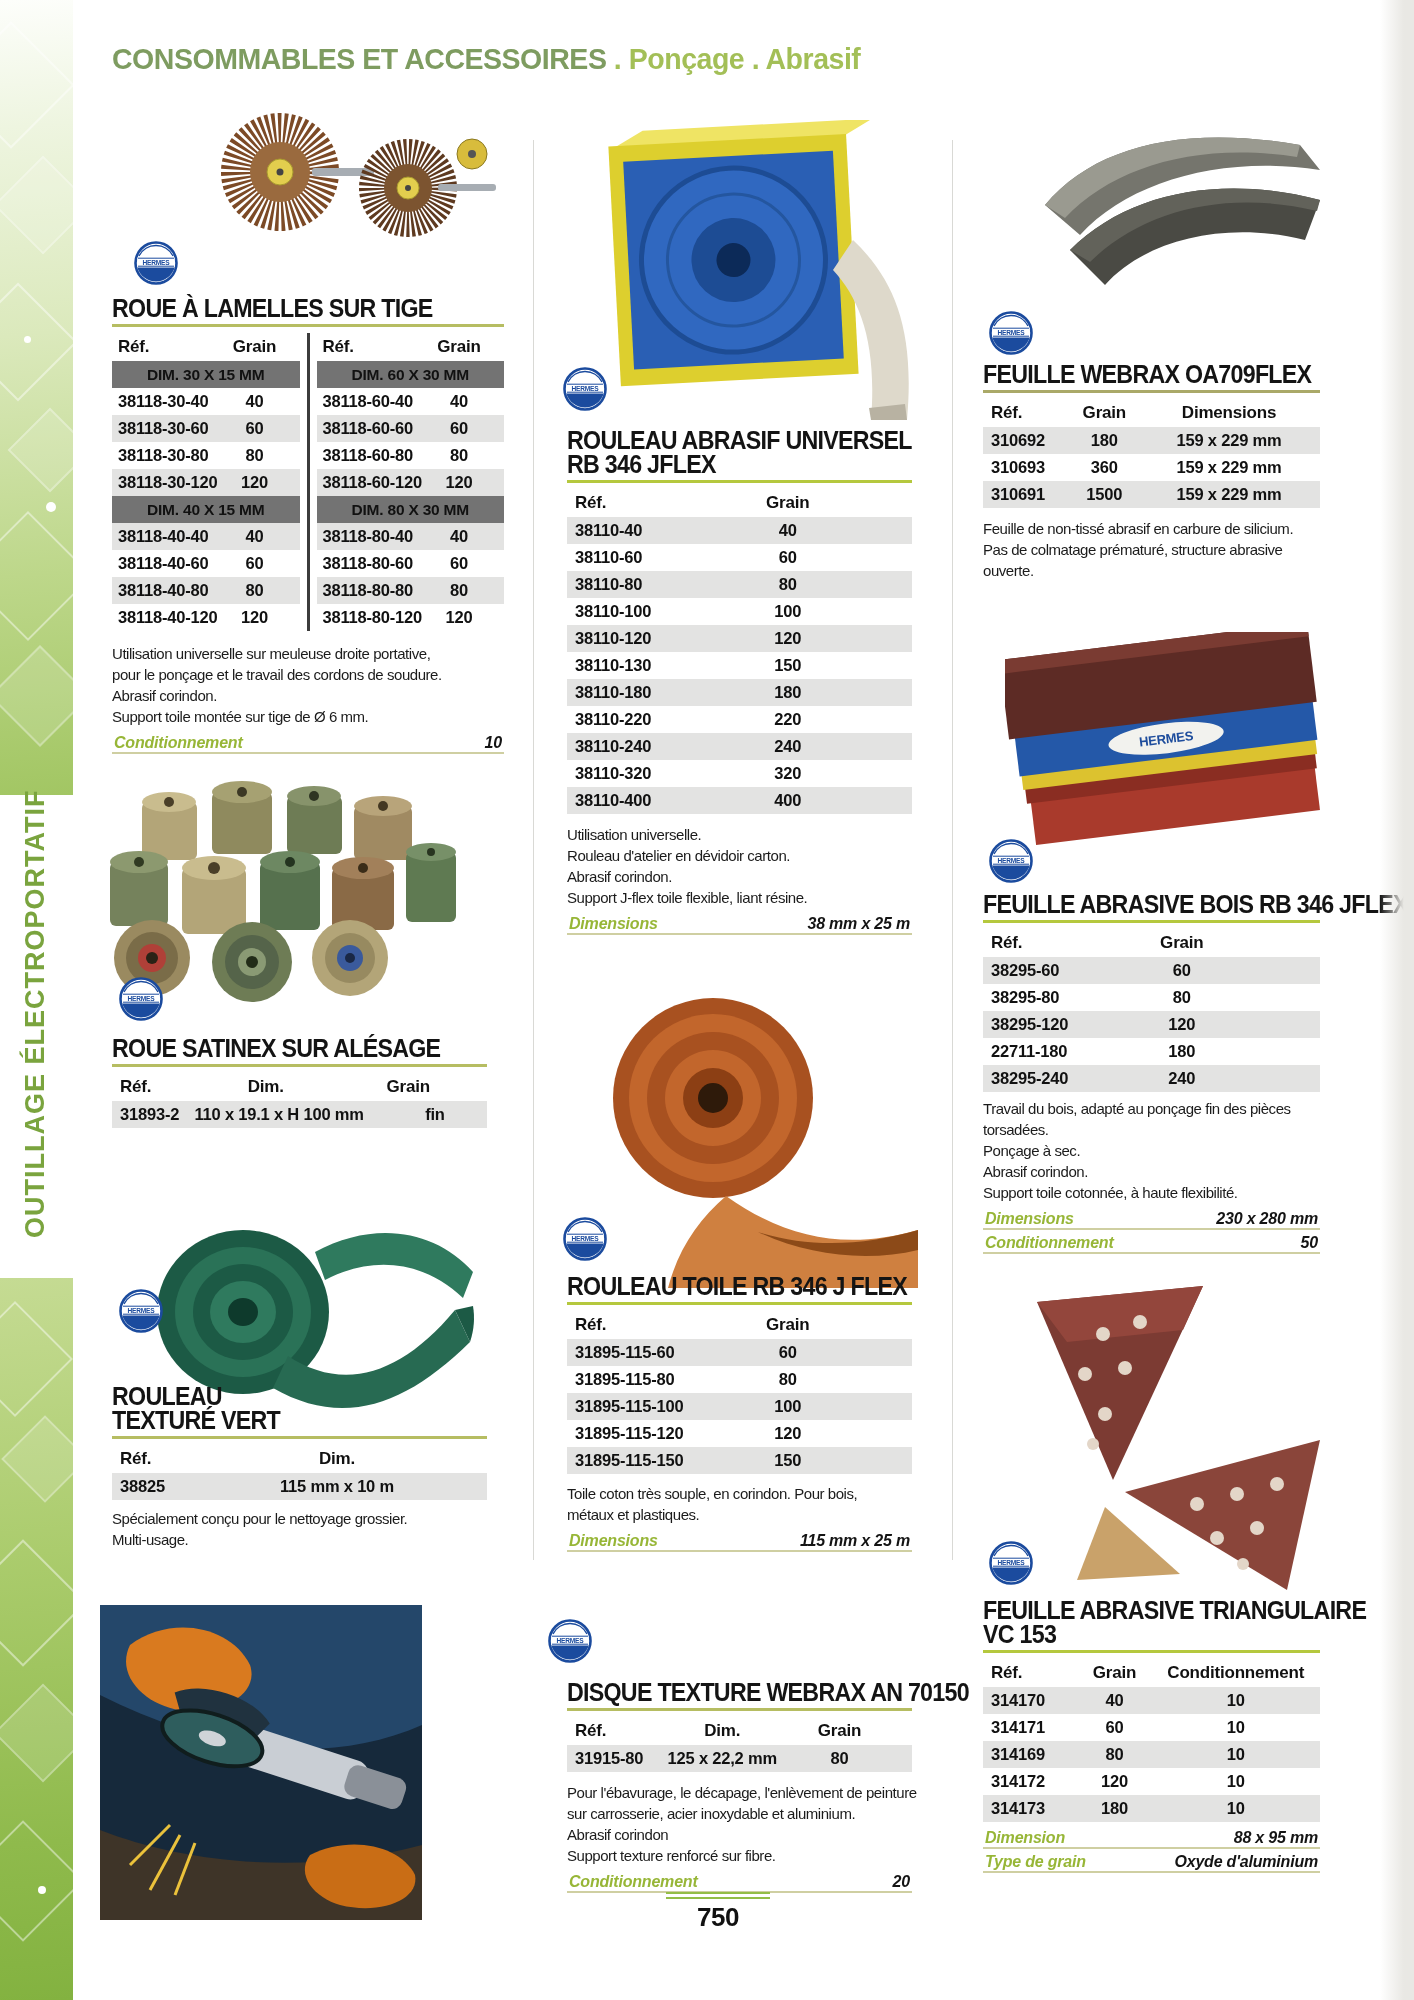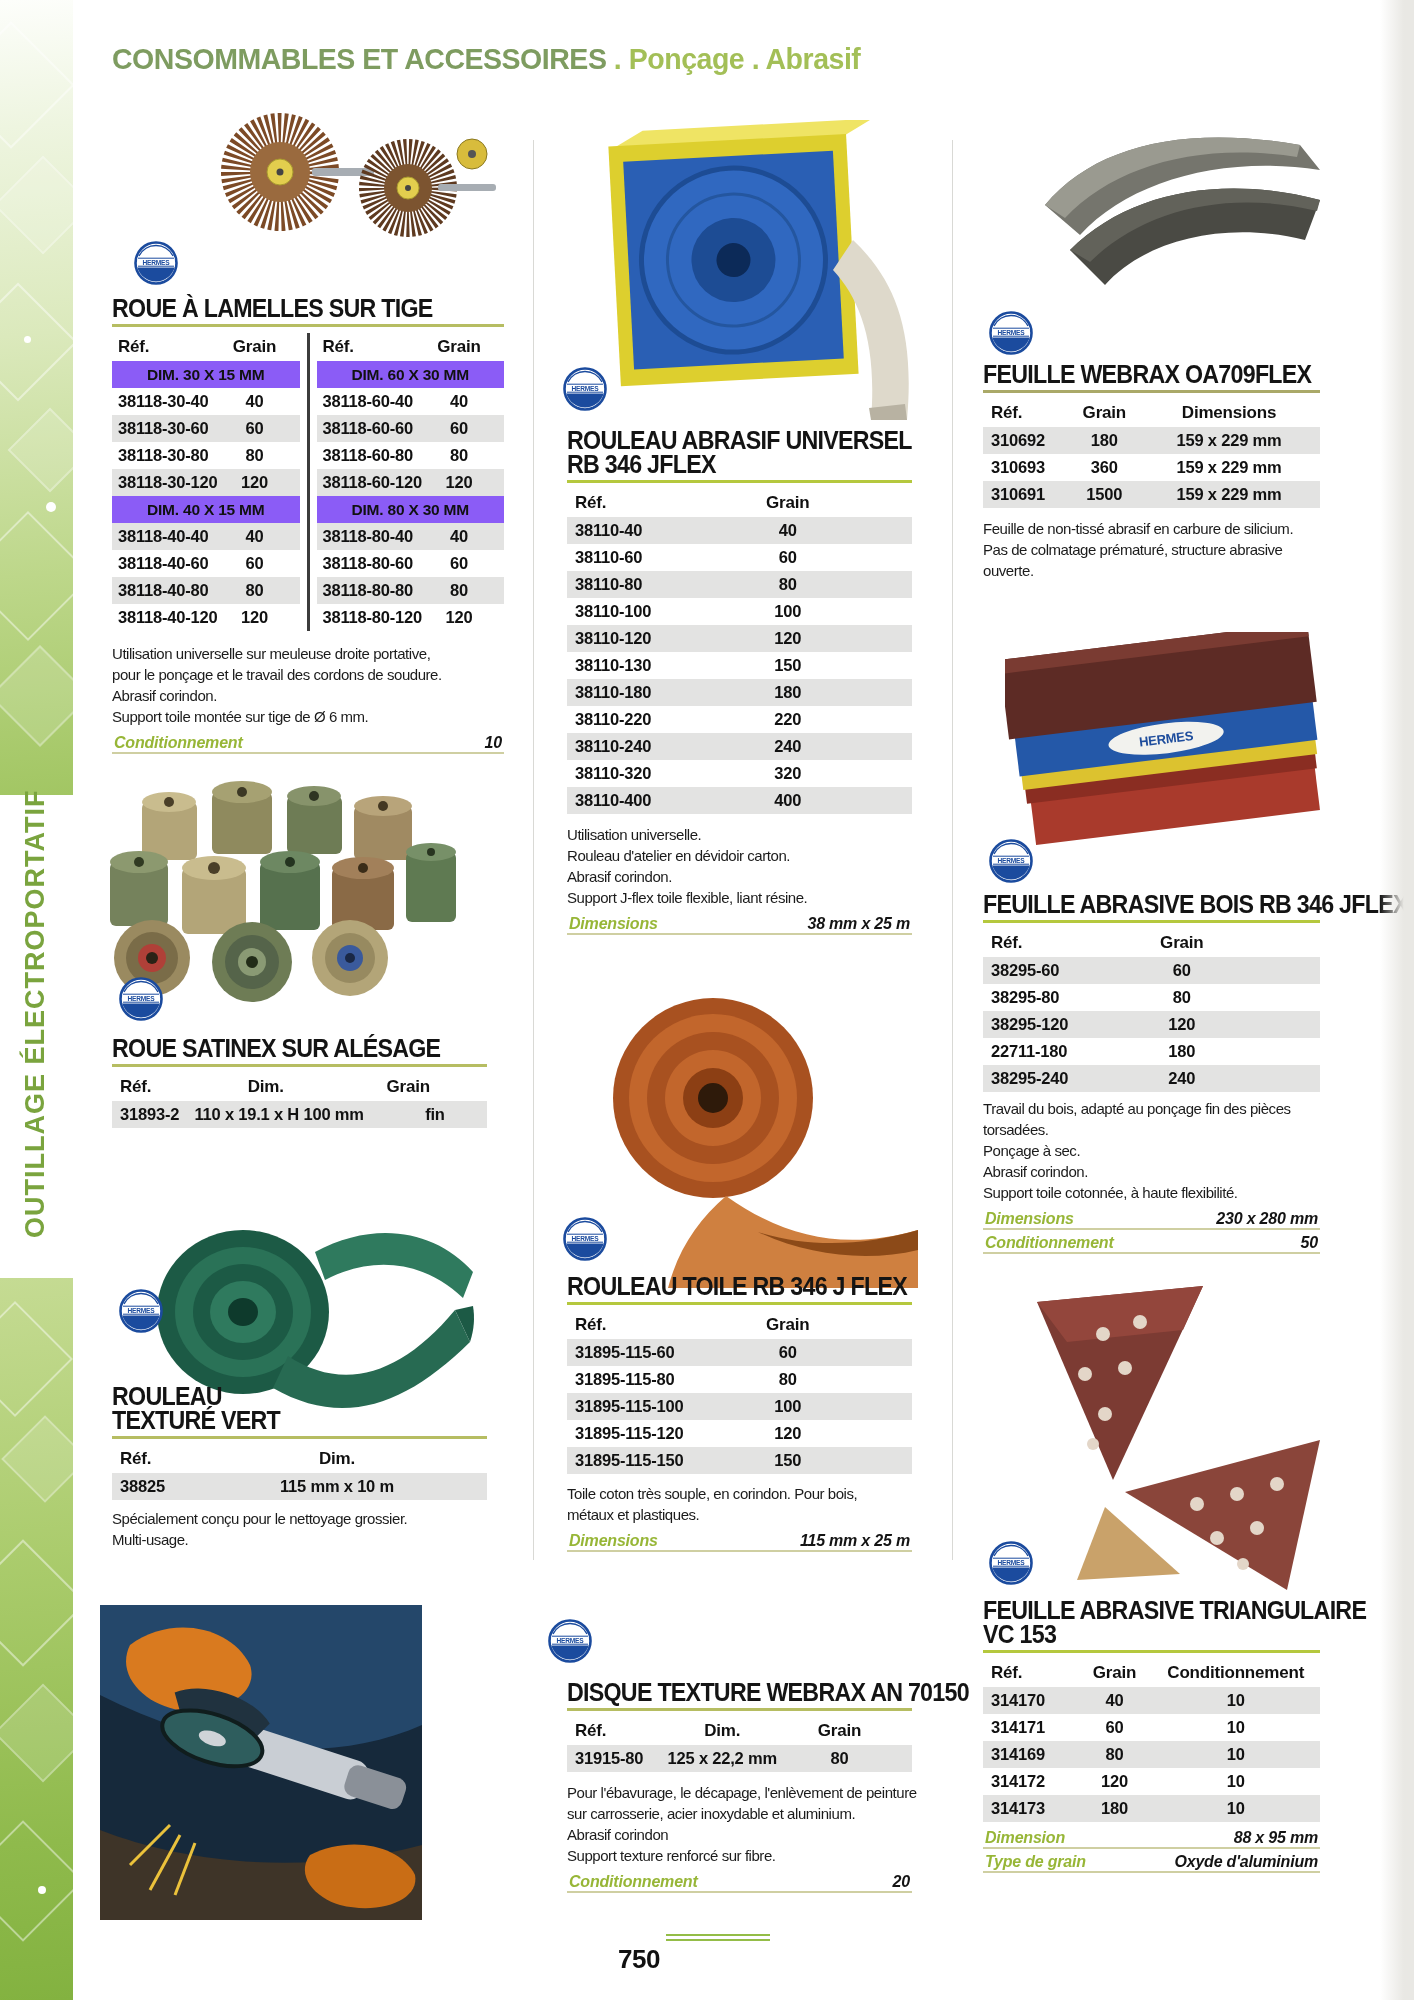--- a/index.html
+++ b/index.html
@@ -18,21 +18,21 @@
 .pgtitle{position:absolute;left:112px;top:42px;font-size:30px;font-weight:bold;white-space:nowrap;transform:scaleX(.95);transform-origin:0 0;letter-spacing:-0.5px}
 .pgtitle .main{color:#7e9c60}
 .pgtitle .subt{color:#a3bf57}
 
 .card{position:absolute}
 .sec-title{font-size:25px;line-height:24px;font-weight:bold;color:#141414;letter-spacing:-0.8px;transform:scaleX(.93);transform-origin:0 50%;white-space:nowrap}
 .rule{height:3px;background:#b6bd62;margin:4px 0 6px}
 .thead{display:flex;align-items:center;height:28px;font-weight:bold;font-size:17px}
 .trow{display:flex;align-items:center;height:27px;font-weight:bold;font-size:16.5px}
 .rg{background:#e3e3e2}.rw{background:#fff}
-.hrow{background:#8b5cf6;justify-content:center;font-size:15.5px;letter-spacing:-0.2px}
+.hrow{background:#737373;justify-content:center;font-size:15.5px;letter-spacing:-0.2px}
 .cell{white-space:nowrap}
 .desc{margin-top:10px;font-size:15px;line-height:21px;font-weight:normal;letter-spacing:-0.45px;color:#1b1b1b}
 .desc .line{white-space:nowrap}
 .feet{margin-top:3px}
 .frow{display:flex;justify-content:space-between;align-items:flex-end;height:24px;border-bottom:2px solid #cfcfa2;font-size:16px;font-style:italic;font-weight:bold;padding:0 2px}
 .flab{color:#97b637}
 .fval{color:#141414}
 .twocol{display:flex}
 .sub{flex:1 1 0;min-width:0}
 .subdiv{flex:0 0 3px;background:#3c3c3c;margin:0 7px}
@@ -40,21 +40,21 @@
 .t-lam .c0{flex:0 0 58%;padding-left:6px}.t-lam .c1{flex:0 0 36%;text-align:center}
 .t-abrasif .c0{flex:0 0 50%;padding-left:8px}.t-abrasif .c1{flex:0 0 28%;text-align:center}
 .t-satinex .c0{flex:0 0 22%;padding-left:8px}.t-satinex .c1{flex:0 0 38%;text-align:center}.t-satinex .c2{flex:0 0 38%;text-align:center}
 .t-vert .c0{flex:0 0 40%;padding-left:8px}.t-vert .c1{flex:0 0 40%;text-align:center}
 .t-disque .c0{flex:0 0 28%;padding-left:8px}.t-disque .c1{flex:0 0 34%;text-align:center}.t-disque .c2{flex:0 0 34%;text-align:center}
 .t-webrax .c0{flex:0 0 24%;padding-left:8px}.t-webrax .c1{flex:0 0 24%;text-align:center}.t-webrax .c2{flex:0 0 50%;text-align:center}
 .t-bois .c0{flex:0 0 40%;padding-left:8px}.t-bois .c1{flex:0 0 38%;text-align:center}
 .t-tri .c0{flex:0 0 26%;padding-left:8px}.t-tri .c1{flex:0 0 26%;text-align:center}.t-tri .c2{flex:0 0 46%;text-align:center}
 
 .vline{position:absolute;width:1px;background:#d9d9d5}
-.pagefoot{position:absolute;left:618px;top:1934px;width:200px;}
+.pagefoot{position:absolute;left:618px;top:1892px;width:200px;text-align:center}
 .footrule{width:104px;margin:0 auto;height:7px;border-top:2px solid #94bd47;border-bottom:2px solid #94bd47}
 .pagenum{margin-top:3px;font-size:26px;font-weight:bold;letter-spacing:-0.5px}
 .scan{position:absolute;right:0;top:0;width:34px;height:2000px;background:linear-gradient(90deg,rgba(236,235,231,0),#e9e8e4 70%)}
 .hermes{position:absolute}
 </style>
 </head>
 <body>
 
 <div class="page">
 

